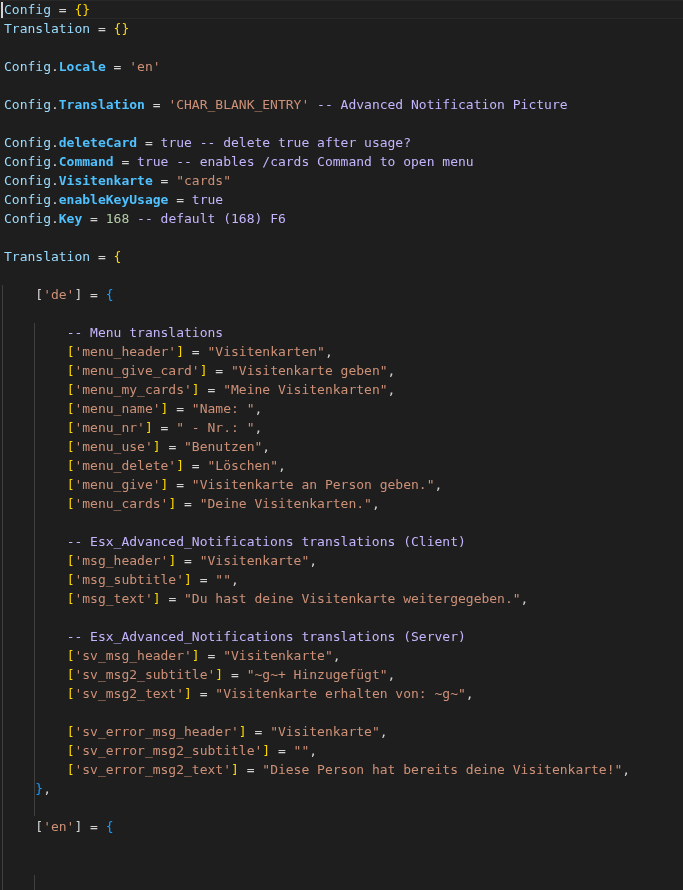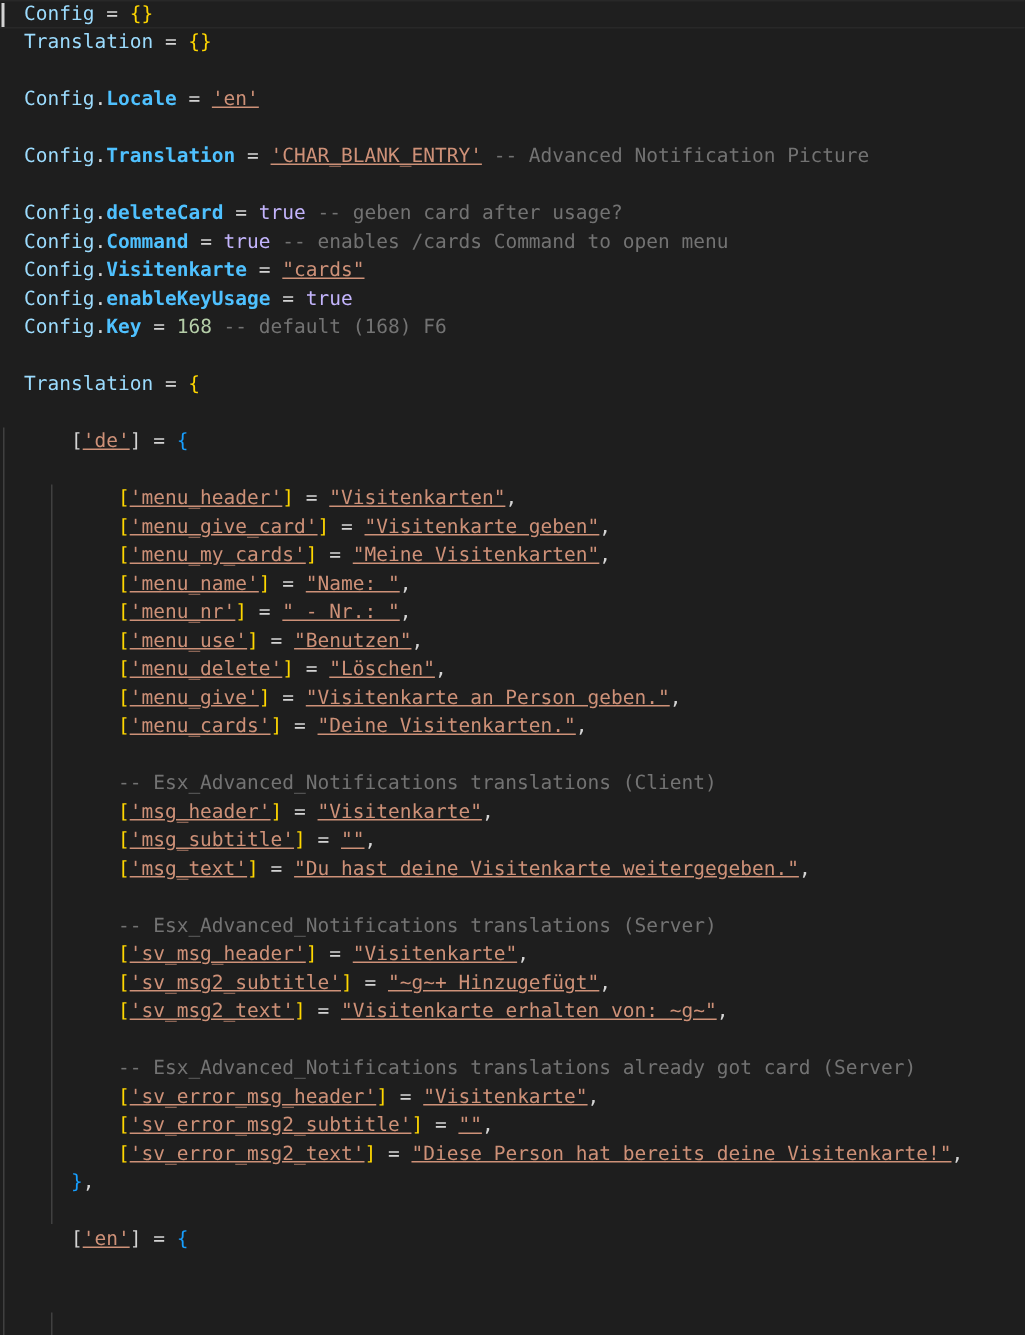--- a/index.html
+++ b/index.html
@@ -31,21 +31,21 @@
     top: 0;
     left: 0;
     width: 683px;
   }
 
   .line {
     position: relative;
     height: 19px;
     line-height: 19px;
     white-space: pre;
-    padding-left: 16px;
+    padding-left: 4px;
     box-sizing: border-box;
   }
 
   
   .line.current {
     background: #1f1f1f;
     border-top: 1px solid #282828;
     border-bottom: 1px solid #282828;
     height: 19px;
     line-height: 17px;
@@ -81,22 +81,22 @@
     width: 2px;
     height: 16px;
     background: #d4d4d4;
     z-index: 5;
   }
 
   
   .t-plain   { color: #d4d4d4; }
   .t-var     { color: #9cdcfe; }
   .t-prop    { color: #4fc1ff; font-weight: bold; }
-  .t-str     { color: #ce9178; text-decoration: underline; }
-  .t-com     { color: #737373; }
+  .t-str     { color: #ce9178; }
+  .t-com     { color: #c4b5fd; }
   .t-kw      { color: #c4b5fd; }
   .t-num     { color: #b5cea8; }
   .t-op      { color: #d4d4d4; }
   .t-br1     { color: #ffd700; }
   .t-br3     { color: #179fff; }
 </style>
 </head>
 <body>
 
 <div id="editor" style="background: rgb(30, 30, 30); font-size: 13px; line-height: 19px;">
@@ -108,51 +108,51 @@
     </div>
 
   <div class="code-lines">
       <div class="line current" style="background: rgb(31, 31, 31);"><span class="code-text"><span class="t-var">Config</span><span class="t-plain"> </span><span class="t-op">=</span><span class="t-plain"> </span><span class="t-br1">{}</span></span></div>
       <div class="line"><span class="code-text"><span class="t-var">Translation</span><span class="t-plain"> </span><span class="t-op">=</span><span class="t-plain"> </span><span class="t-br1">{}</span></span></div>
       <div class="line"><span class="code-text">&nbsp;</span></div>
       <div class="line"><span class="code-text"><span class="t-var">Config</span><span class="t-plain">.</span><span class="t-prop">Locale</span><span class="t-plain"> </span><span class="t-op">=</span><span class="t-plain"> </span><span class="t-str">'en'</span></span></div>
       <div class="line"><span class="code-text">&nbsp;</span></div>
       <div class="line"><span class="code-text"><span class="t-var">Config</span><span class="t-plain">.</span><span class="t-prop">Translation</span><span class="t-plain"> </span><span class="t-op">=</span><span class="t-plain"> </span><span class="t-str">'CHAR_BLANK_ENTRY'</span><span class="t-plain"> </span><span class="t-com">-- Advanced Notification Picture</span></span></div>
       <div class="line"><span class="code-text">&nbsp;</span></div>
-      <div class="line"><span class="code-text"><span class="t-var">Config</span><span class="t-plain">.</span><span class="t-prop">deleteCard</span><span class="t-plain"> </span><span class="t-op">=</span><span class="t-plain"> </span><span class="t-kw">true</span><span class="t-plain"> </span><span class="t-com">-- geben card after usage?</span></span></div>
+      <div class="line"><span class="code-text"><span class="t-var">Config</span><span class="t-plain">.</span><span class="t-prop">deleteCard</span><span class="t-plain"> </span><span class="t-op">=</span><span class="t-plain"> </span><span class="t-kw">true</span><span class="t-plain"> </span><span class="t-com">-- delete true after usage?</span></span></div>
       <div class="line"><span class="code-text"><span class="t-var">Config</span><span class="t-plain">.</span><span class="t-prop">Command</span><span class="t-plain"> </span><span class="t-op">=</span><span class="t-plain"> </span><span class="t-kw">true</span><span class="t-plain"> </span><span class="t-com">-- enables /cards Command to open menu</span></span></div>
       <div class="line"><span class="code-text"><span class="t-var">Config</span><span class="t-plain">.</span><span class="t-prop">Visitenkarte</span><span class="t-plain"> </span><span class="t-op">=</span><span class="t-plain"> </span><span class="t-str">"cards"</span></span></div>
       <div class="line"><span class="code-text"><span class="t-var">Config</span><span class="t-plain">.</span><span class="t-prop">enableKeyUsage</span><span class="t-plain"> </span><span class="t-op">=</span><span class="t-plain"> </span><span class="t-kw">true</span></span></div>
       <div class="line"><span class="code-text"><span class="t-var">Config</span><span class="t-plain">.</span><span class="t-prop">Key</span><span class="t-plain"> </span><span class="t-op">=</span><span class="t-plain"> </span><span class="t-num">168</span><span class="t-plain"> </span><span class="t-com">-- default (168) F6</span></span></div>
       <div class="line"><span class="code-text">&nbsp;</span></div>
       <div class="line"><span class="code-text"><span class="t-var">Translation</span><span class="t-plain"> </span><span class="t-op">=</span><span class="t-plain"> </span><span class="t-br1">{</span></span></div>
       <div class="line"><span class="code-text">&nbsp;</span></div>
       <div class="line"><span class="code-text"><span class="t-plain">    </span><span class="t-plain">[</span><span class="t-str">'de'</span><span class="t-plain">]</span><span class="t-plain"> </span><span class="t-op">=</span><span class="t-plain"> </span><span class="t-br3">{</span></span></div>
       <div class="line"><span class="code-text">&nbsp;</span></div>
+      <div class="line"><span class="code-text"><span class="t-plain">        </span><span class="t-com">-- Menu translations</span></span></div>
       <div class="line"><span class="code-text"><span class="t-plain">        </span><span class="t-br1">[</span><span class="t-str">'menu_header'</span><span class="t-br1">]</span><span class="t-plain"> </span><span class="t-op">=</span><span class="t-plain"> </span><span class="t-str">"Visitenkarten"</span><span class="t-plain">,</span></span></div>
       <div class="line"><span class="code-text"><span class="t-plain">        </span><span class="t-br1">[</span><span class="t-str">'menu_give_card'</span><span class="t-br1">]</span><span class="t-plain"> </span><span class="t-op">=</span><span class="t-plain"> </span><span class="t-str">"Visitenkarte geben"</span><span class="t-plain">,</span></span></div>
       <div class="line"><span class="code-text"><span class="t-plain">        </span><span class="t-br1">[</span><span class="t-str">'menu_my_cards'</span><span class="t-br1">]</span><span class="t-plain"> </span><span class="t-op">=</span><span class="t-plain"> </span><span class="t-str">"Meine Visitenkarten"</span><span class="t-plain">,</span></span></div>
       <div class="line"><span class="code-text"><span class="t-plain">        </span><span class="t-br1">[</span><span class="t-str">'menu_name'</span><span class="t-br1">]</span><span class="t-plain"> </span><span class="t-op">=</span><span class="t-plain"> </span><span class="t-str">"Name: "</span><span class="t-plain">,</span></span></div>
       <div class="line"><span class="code-text"><span class="t-plain">        </span><span class="t-br1">[</span><span class="t-str">'menu_nr'</span><span class="t-br1">]</span><span class="t-plain"> </span><span class="t-op">=</span><span class="t-plain"> </span><span class="t-str">" - Nr.: "</span><span class="t-plain">,</span></span></div>
       <div class="line"><span class="code-text"><span class="t-plain">        </span><span class="t-br1">[</span><span class="t-str">'menu_use'</span><span class="t-br1">]</span><span class="t-plain"> </span><span class="t-op">=</span><span class="t-plain"> </span><span class="t-str">"Benutzen"</span><span class="t-plain">,</span></span></div>
       <div class="line"><span class="code-text"><span class="t-plain">        </span><span class="t-br1">[</span><span class="t-str">'menu_delete'</span><span class="t-br1">]</span><span class="t-plain"> </span><span class="t-op">=</span><span class="t-plain"> </span><span class="t-str">"Löschen"</span><span class="t-plain">,</span></span></div>
       <div class="line"><span class="code-text"><span class="t-plain">        </span><span class="t-br1">[</span><span class="t-str">'menu_give'</span><span class="t-br1">]</span><span class="t-plain"> </span><span class="t-op">=</span><span class="t-plain"> </span><span class="t-str">"Visitenkarte an Person geben."</span><span class="t-plain">,</span></span></div>
       <div class="line"><span class="code-text"><span class="t-plain">        </span><span class="t-br1">[</span><span class="t-str">'menu_cards'</span><span class="t-br1">]</span><span class="t-plain"> </span><span class="t-op">=</span><span class="t-plain"> </span><span class="t-str">"Deine Visitenkarten."</span><span class="t-plain">,</span></span></div>
       <div class="line"><span class="code-text">&nbsp;</span></div>
       <div class="line"><span class="code-text"><span class="t-plain">        </span><span class="t-com">-- Esx_Advanced_Notifications translations (Client)</span></span></div>
       <div class="line"><span class="code-text"><span class="t-plain">        </span><span class="t-br1">[</span><span class="t-str">'msg_header'</span><span class="t-br1">]</span><span class="t-plain"> </span><span class="t-op">=</span><span class="t-plain"> </span><span class="t-str">"Visitenkarte"</span><span class="t-plain">,</span></span></div>
       <div class="line"><span class="code-text"><span class="t-plain">        </span><span class="t-br1">[</span><span class="t-str">'msg_subtitle'</span><span class="t-br1">]</span><span class="t-plain"> </span><span class="t-op">=</span><span class="t-plain"> </span><span class="t-str">""</span><span class="t-plain">,</span></span></div>
       <div class="line"><span class="code-text"><span class="t-plain">        </span><span class="t-br1">[</span><span class="t-str">'msg_text'</span><span class="t-br1">]</span><span class="t-plain"> </span><span class="t-op">=</span><span class="t-plain"> </span><span class="t-str">"Du hast deine Visitenkarte weitergegeben."</span><span class="t-plain">,</span></span></div>
       <div class="line"><span class="code-text">&nbsp;</span></div>
       <div class="line"><span class="code-text"><span class="t-plain">        </span><span class="t-com">-- Esx_Advanced_Notifications translations (Server)</span></span></div>
       <div class="line"><span class="code-text"><span class="t-plain">        </span><span class="t-br1">[</span><span class="t-str">'sv_msg_header'</span><span class="t-br1">]</span><span class="t-plain"> </span><span class="t-op">=</span><span class="t-plain"> </span><span class="t-str">"Visitenkarte"</span><span class="t-plain">,</span></span></div>
       <div class="line"><span class="code-text"><span class="t-plain">        </span><span class="t-br1">[</span><span class="t-str">'sv_msg2_subtitle'</span><span class="t-br1">]</span><span class="t-plain"> </span><span class="t-op">=</span><span class="t-plain"> </span><span class="t-str">"~g~+ Hinzugefügt"</span><span class="t-plain">,</span></span></div>
       <div class="line"><span class="code-text"><span class="t-plain">        </span><span class="t-br1">[</span><span class="t-str">'sv_msg2_text'</span><span class="t-br1">]</span><span class="t-plain"> </span><span class="t-op">=</span><span class="t-plain"> </span><span class="t-str">"Visitenkarte erhalten von: ~g~"</span><span class="t-plain">,</span></span></div>
       <div class="line"><span class="code-text">&nbsp;</span></div>
-      <div class="line"><span class="code-text"><span class="t-plain">        </span><span class="t-com">-- Esx_Advanced_Notifications translations already got card (Server)</span></span></div>
       <div class="line"><span class="code-text"><span class="t-plain">        </span><span class="t-br1">[</span><span class="t-str">'sv_error_msg_header'</span><span class="t-br1">]</span><span class="t-plain"> </span><span class="t-op">=</span><span class="t-plain"> </span><span class="t-str">"Visitenkarte"</span><span class="t-plain">,</span></span></div>
       <div class="line"><span class="code-text"><span class="t-plain">        </span><span class="t-br1">[</span><span class="t-str">'sv_error_msg2_subtitle'</span><span class="t-br1">]</span><span class="t-plain"> </span><span class="t-op">=</span><span class="t-plain"> </span><span class="t-str">""</span><span class="t-plain">,</span></span></div>
       <div class="line"><span class="code-text"><span class="t-plain">        </span><span class="t-br1">[</span><span class="t-str">'sv_error_msg2_text'</span><span class="t-br1">]</span><span class="t-plain"> </span><span class="t-op">=</span><span class="t-plain"> </span><span class="t-str">"Diese Person hat bereits deine Visitenkarte!"</span><span class="t-plain">,</span></span></div>
       <div class="line"><span class="code-text"><span class="t-plain">    </span><span class="t-br3">}</span><span class="t-plain">,</span></span></div>
       <div class="line"><span class="code-text">&nbsp;</span></div>
       <div class="line"><span class="code-text"><span class="t-plain">    </span><span class="t-plain">[</span><span class="t-str">'en'</span><span class="t-plain">]</span><span class="t-plain"> </span><span class="t-op">=</span><span class="t-plain"> </span><span class="t-br3">{</span></span></div>
       <div class="line"><span class="code-text">&nbsp;</span></div>
     </div>
 
   <div class="caret" style="background: rgb(212, 212, 212);"></div>

